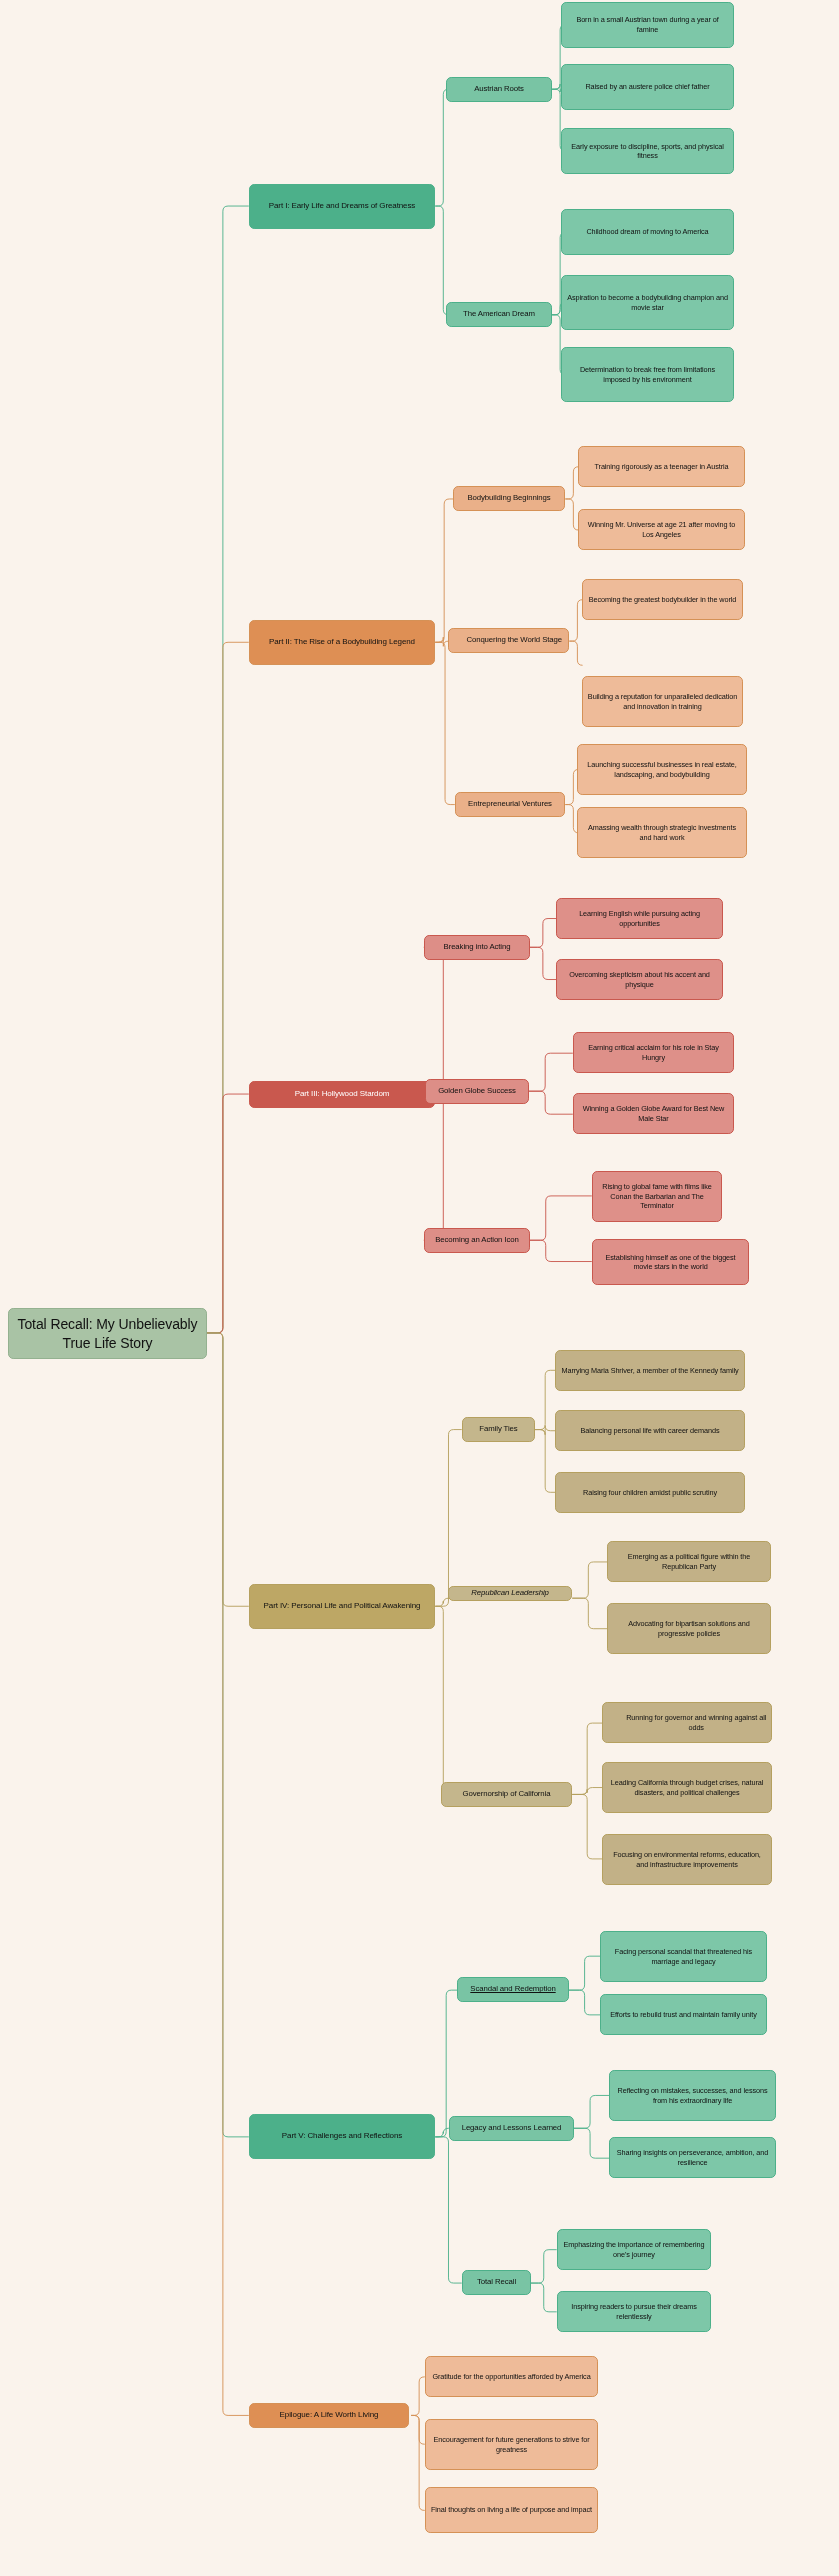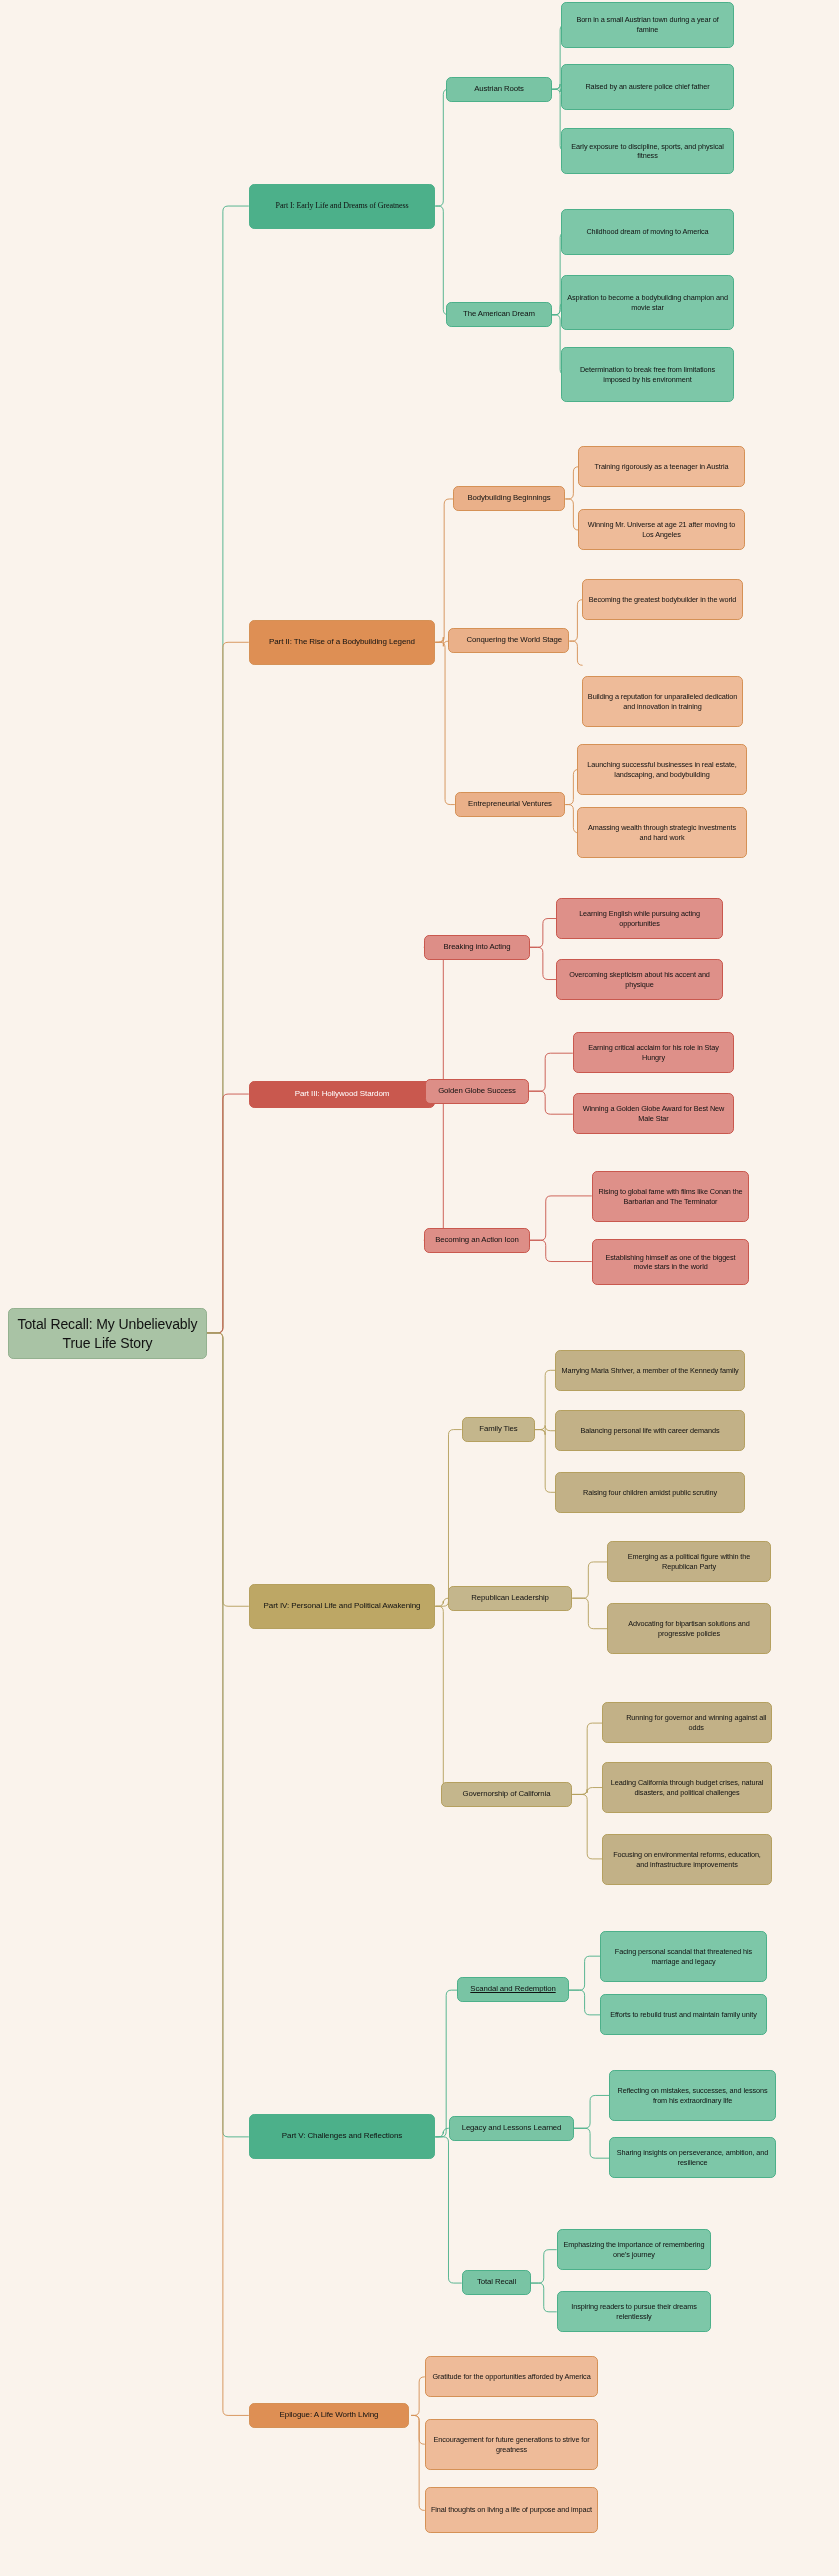--- a/index.html
+++ b/index.html
@@ -84,21 +84,21 @@
       <path d="M 756 3713 L 770 3713 Q 779 3713 779 3722 L 779 3958 Q 779 3967 788 3967 L 802 3967" fill="none" stroke="#4cb08a" stroke-width="1.6"></path>
       <path d="M 922 3967 L 935.5 3967 Q 944.5 3967 944.5 3958 L 944.5 3918 Q 944.5 3909 953.5 3909 L 967 3909" fill="none" stroke="#4cb08a" stroke-width="1.6"></path>
       <path d="M 922 3967 L 935.5 3967 Q 944.5 3967 944.5 3976 L 944.5 4008 Q 944.5 4017 953.5 4017 L 967 4017" fill="none" stroke="#4cb08a" stroke-width="1.6"></path>
       <path d="M 359 2316 L 378 2316 Q 387 2316 387 2325 L 387 4188 Q 387 4197 396 4197 L 432 4197" fill="none" stroke="#d59156" stroke-width="1.6"></path>
       <path d="M 714 4197 L 719 4197 Q 728 4197 728 4188 L 728 4139 Q 728 4130 737 4130 L 738 4130" fill="none" stroke="#d59156" stroke-width="1.6"></path>
       <path d="M 714 4197 L 719 4197 Q 728 4197 728 4206 L 728 4238 Q 728 4247 737 4247 L 738 4247" fill="none" stroke="#d59156" stroke-width="1.6"></path>
       <path d="M 714 4197 L 719 4197 Q 728 4197 728 4206 L 728 4353 Q 728 4362 737 4362 L 738 4362" fill="none" stroke="#d59156" stroke-width="1.6"></path>
     </svg>
   <div id="nodes">
       <div class="node root" style="left: 8px; top: 1308px; width: 199px; height: 51px; background: rgb(169, 195, 165); border: 0.6px solid rgb(148, 177, 144);">Total Recall: My Unbelievably True Life Story</div>
-      <div class="node branch" style="left: 249px; top: 184px; width: 186px; height: 45px; background: rgb(76, 176, 138); border: 0.6px solid rgb(76, 176, 138); font-family: Liberation Serif, serif;">Part I: Early Life and Dreams of Greatness</div>
+      <div class="node branch" style="left: 249px; top: 184px; width: 186px; height: 45px; background: rgb(76, 176, 138); border: 0.6px solid rgb(76, 176, 138);">Part I: Early Life and Dreams of Greatness</div>
       <div class="node mid" style="left: 446px; top: 77px; width: 106px; height: 25px; background: rgb(121, 196, 164); border: 0.6px solid rgb(76, 176, 138);">Austrian Roots</div>
       <div class="node leaf" style="left: 561px; top: 1.7px; width: 173px; height: 46px; background: rgb(125, 199, 168); border: 0.6px solid rgb(76, 176, 138); text-align: center;">Born in a small Austrian town during a year of famine</div>
       <div class="node leaf" style="left: 561px; top: 64px; width: 173px; height: 46px; background: rgb(125, 199, 168); border: 0.6px solid rgb(76, 176, 138);">Raised by an austere police chief father</div>
       <div class="node leaf" style="left: 561px; top: 128px; width: 173px; height: 46px; background: rgb(125, 199, 168); border: 0.6px solid rgb(76, 176, 138);">Early exposure to discipline, sports, and physical fitness</div>
       <div class="node mid" style="left: 446px; top: 302px; width: 106px; height: 25px; background: rgb(121, 196, 164); border: 0.6px solid rgb(76, 176, 138);">The American Dream</div>
       <div class="node leaf" style="left: 561px; top: 209px; width: 173px; height: 46px; background: rgb(125, 199, 168); border: 0.6px solid rgb(76, 176, 138);">Childhood dream of moving to America</div>
       <div class="node leaf" style="left: 561px; top: 275px; width: 173px; height: 55px; background: rgb(125, 199, 168); border: 0.6px solid rgb(76, 176, 138);">Aspiration to become a bodybuilding champion and movie star</div>
       <div class="node leaf" style="left: 561px; top: 347px; width: 173px; height: 55px; background: rgb(125, 199, 168); border: 0.6px solid rgb(76, 176, 138);">Determination to break free from limitations imposed by his environment</div>
       <div class="node branch" style="left: 249px; top: 620px; width: 186px; height: 45px; background: rgb(222, 143, 84); border: 0.6px solid rgb(213, 145, 86);">Part II: The Rise of a Bodybuilding Legend</div>
       <div class="node mid" style="left: 453px; top: 486px; width: 112px; height: 25px; background: rgb(234, 176, 137); border: 0.6px solid rgb(213, 145, 86);">Bodybuilding Beginnings</div>
@@ -111,28 +111,28 @@
       <div class="node leaf" style="left: 577px; top: 744px; width: 170px; height: 51px; background: rgb(238, 187, 153); border: 0.6px solid rgb(213, 145, 86);">Launching successful businesses in real estate, landscaping, and bodybuilding</div>
       <div class="node leaf" style="left: 577px; top: 807px; width: 170px; height: 51px; background: rgb(238, 187, 153); border: 0.6px solid rgb(213, 145, 86);">Amassing wealth through strategic investments and hard work</div>
       <div class="node branch white-text" style="left: 249px; top: 1081px; width: 186px; height: 26.5px; background: rgb(201, 88, 78); border: 0.6px solid rgb(201, 88, 78);">Part III: Hollywood Stardom</div>
       <div class="node mid" style="left: 424px; top: 935px; width: 106px; height: 25px; background: rgb(221, 142, 135); border: 0.6px solid rgb(201, 88, 78);">Breaking into Acting</div>
       <div class="node leaf" style="left: 556px; top: 898px; width: 167px; height: 41px; background: rgb(222, 144, 137); border: 0.6px solid rgb(201, 88, 78);">Learning English while pursuing acting opportunities</div>
       <div class="node leaf" style="left: 556px; top: 959px; width: 167px; height: 41px; background: rgb(222, 144, 137); border: 0.6px solid rgb(201, 88, 78);">Overcoming skepticism about his accent and physique</div>
       <div class="node mid" style="left: 425px; top: 1079px; width: 104px; height: 25px; background: rgb(221, 142, 135); border: 0.6px solid rgb(201, 88, 78);">Golden Globe Success</div>
       <div class="node leaf" style="left: 573px; top: 1032px; width: 161px; height: 41px; background: rgb(222, 144, 137); border: 0.6px solid rgb(201, 88, 78);">Earning critical acclaim for his role in Stay Hungry</div>
       <div class="node leaf" style="left: 573px; top: 1093px; width: 161px; height: 41px; background: rgb(222, 144, 137); border: 0.6px solid rgb(201, 88, 78);">Winning a Golden Globe Award for Best New Male Star</div>
       <div class="node mid" style="left: 424px; top: 1228px; width: 106px; height: 25px; background: rgb(221, 142, 135); border: 0.6px solid rgb(201, 88, 78);">Becoming an Action Icon</div>
-      <div class="node leaf" style="left: 592px; top: 1171px; width: 157px; height: 51px; background: rgb(222, 144, 137); border: 0.6px solid rgb(201, 88, 78);">Rising to global fame with films like Conan the Barbarian and The Terminator</div>
+      <div class="node leaf" style="left: 592px; top: 1171px; width: 130px; height: 51px; background: rgb(222, 144, 137); border: 0.6px solid rgb(201, 88, 78);">Rising to global fame with films like Conan the Barbarian and The Terminator</div>
       <div class="node leaf" style="left: 592px; top: 1239px; width: 157px; height: 46px; background: rgb(222, 144, 137); border: 0.6px solid rgb(201, 88, 78);">Establishing himself as one of the biggest movie stars in the world</div>
       <div class="node branch" style="left: 249px; top: 1584px; width: 186px; height: 45px; background: rgb(189, 167, 101); border: 0.6px solid rgb(181, 160, 95);">Part IV: Personal Life and Political Awakening</div>
       <div class="node mid" style="left: 462px; top: 1417px; width: 73px; height: 25px; background: rgb(196, 182, 140); border: 0.6px solid rgb(181, 160, 95);">Family Ties</div>
       <div class="node leaf" style="left: 555px; top: 1350px; width: 190px; height: 41px; background: rgb(194, 177, 135); border: 0.6px solid rgb(181, 160, 95);">Marrying Maria Shriver, a member of the Kennedy family</div>
       <div class="node leaf" style="left: 555px; top: 1410px; width: 190px; height: 41px; background: rgb(194, 177, 135); border: 0.6px solid rgb(181, 160, 95);">Balancing personal life with career demands</div>
       <div class="node leaf" style="left: 555px; top: 1472px; width: 190px; height: 41px; background: rgb(194, 177, 135); border: 0.6px solid rgb(181, 160, 95);">Raising four children amidst public scrutiny</div>
-      <div class="node mid" style="left: 448px; top: 1586px; width: 124px; height: 25px; background: rgb(196, 182, 140); border: 0.6px solid rgb(181, 160, 95);">Republican Leadership</div>
+      <div class="node mid" style="left: 448px; top: 1586px; width: 124px; height: 15px; background: rgb(196, 182, 140); border: 0.6px solid rgb(181, 160, 95); font-style: italic;">Republican Leadership</div>
       <div class="node leaf" style="left: 607px; top: 1541px; width: 164px; height: 41px; background: rgb(194, 177, 135); border: 0.6px solid rgb(181, 160, 95);">Emerging as a political figure within the Republican Party</div>
       <div class="node leaf" style="left: 607px; top: 1603px; width: 164px; height: 51px; background: rgb(194, 177, 135); border: 0.6px solid rgb(181, 160, 95);">Advocating for bipartisan solutions and progressive policies</div>
       <div class="node mid" style="left: 441px; top: 1782px; width: 131px; height: 25px; background: rgb(196, 182, 140); border: 0.6px solid rgb(181, 160, 95);">Governorship of California</div>
       <div class="node leaf" style="left: 602px; top: 1702px; width: 170px; height: 41px; background: rgb(194, 177, 135); border: 0.6px solid rgb(181, 160, 95); padding-left: 23px;">Running for governor and winning against all odds</div>
       <div class="node leaf" style="left: 602px; top: 1762px; width: 170px; height: 51px; background: rgb(194, 177, 135); border: 0.6px solid rgb(181, 160, 95);">Leading California through budget crises, natural disasters, and political challenges</div>
       <div class="node leaf" style="left: 602px; top: 1834px; width: 170px; height: 51px; background: rgb(194, 177, 135); border: 0.6px solid rgb(181, 160, 95);">Focusing on environmental reforms, education, and infrastructure improvements</div>
       <div class="node branch" style="left: 249px; top: 2114px; width: 186px; height: 45px; background: rgb(76, 176, 138); border: 0.6px solid rgb(76, 176, 138);">Part V: Challenges and Reflections</div>
       <div class="node mid" style="left: 457px; top: 1977px; width: 112px; height: 25px; background: rgb(121, 196, 164); border: 0.6px solid rgb(76, 176, 138); text-decoration: underline;">Scandal and Redemption</div>
       <div class="node leaf" style="left: 600px; top: 1931px; width: 167px; height: 51px; background: rgb(125, 199, 168); border: 0.6px solid rgb(76, 176, 138);">Facing personal scandal that threatened his marriage and legacy</div>
       <div class="node leaf" style="left: 600px; top: 1994px; width: 167px; height: 41px; background: rgb(125, 199, 168); border: 0.6px solid rgb(76, 176, 138);">Efforts to rebuild trust and maintain family unity</div>

